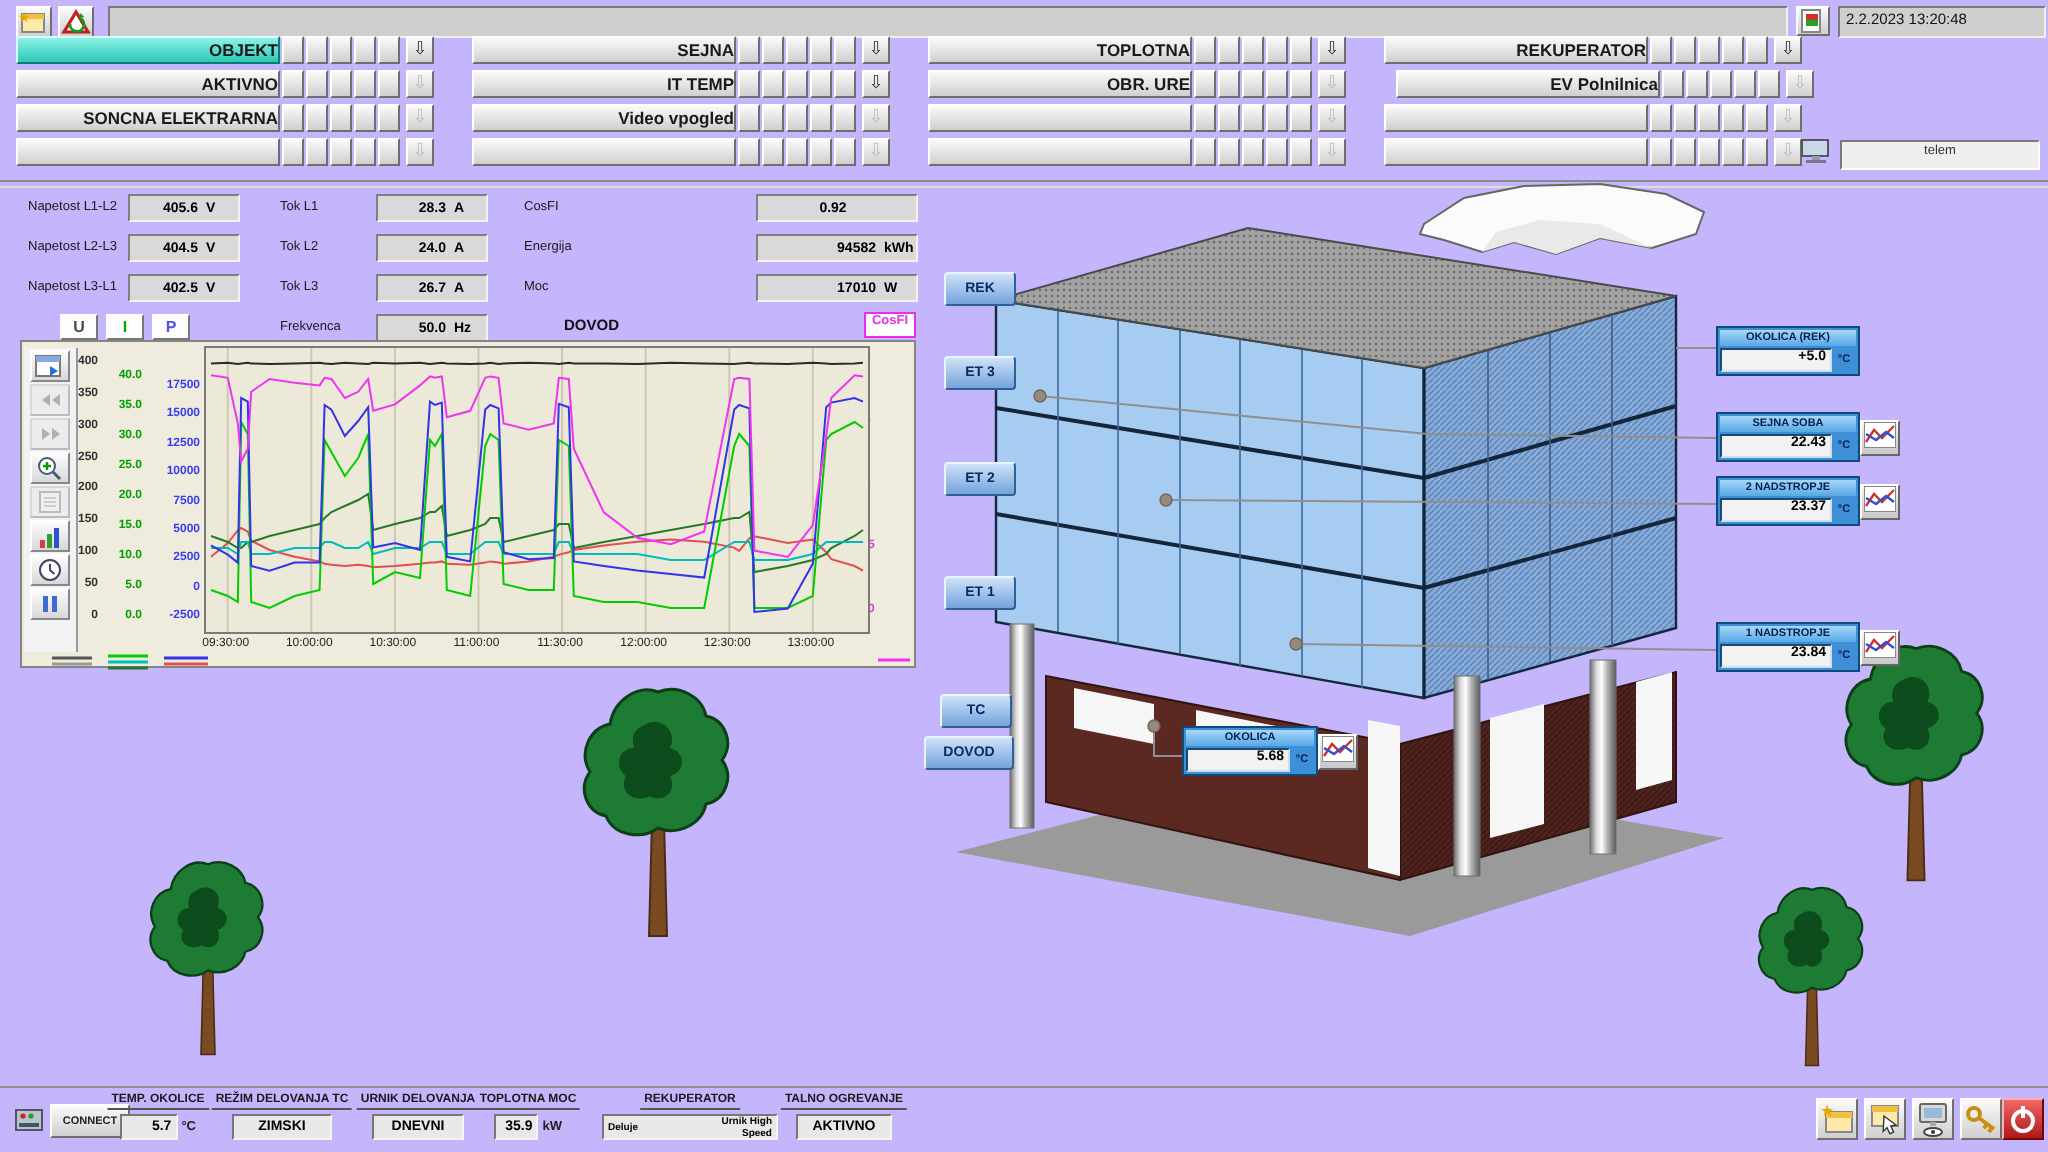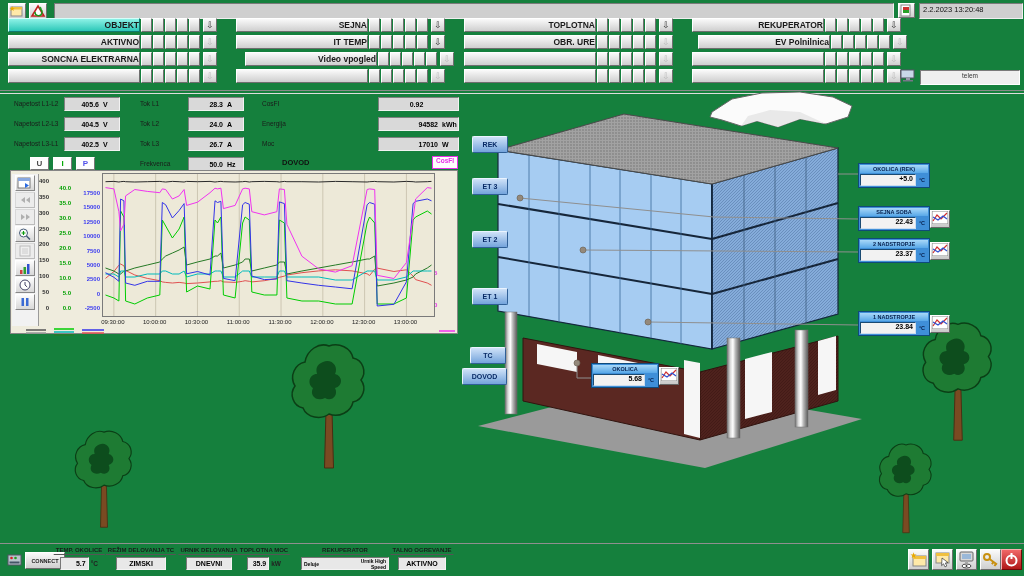--- a/index.html
+++ b/index.html
@@ -1,16 +1,16 @@
 <!DOCTYPE html>
 <html><head>
 <meta charset="utf-8">
 <style>
   html,body{margin:0;padding:0;background:#b5b5b5;font-family:"Liberation Sans",sans-serif;}
-  #stage{position:relative;width:1024px;height:576px;background:#15803d;overflow:hidden;}
+  #stage{position:relative;width:1024px;height:576px;background:#c4b5fd;overflow:hidden;}
   button{margin:0;padding:0;font-family:inherit;cursor:pointer;}
   .btn3d{background:linear-gradient(#fafafa,#cfcfcf);border:1px solid;border-color:#ffffff #6e6e6e #6e6e6e #ffffff;}
   .sunken{background:#cfcfcf;border:1px solid;border-color:#7a7a7a #f0f0f0 #f0f0f0 #7a7a7a;}
   .sunken-w{background:#efefef;border:1px solid;border-color:#7a7a7a #ffffff #ffffff #7a7a7a;}
   
   .hdr-icon{position:absolute;width:18px;height:16px;top:3px;}
   #alarm-line{position:absolute;left:54px;top:3px;width:838px;height:14px;}
   #flag-icon{position:absolute;left:898px;top:3px;width:17px;height:15px;}
   #datetime{position:absolute;left:919px;top:3px;width:99px;height:13px;font-size:7.5px;color:#111;padding:1px 0 0 3px;}
   .menu-row{position:absolute;height:14px;display:flex;align-items:stretch;}
@@ -241,21 +241,21 @@
       </div>
       <div class="menu-row over" style="left: 236px; top: 35px;">
         <button class="menu-main btn3d">IT TEMP</button>
         <button class="menu-sq btn3d"></button>
         <button class="menu-sq btn3d"></button>
         <button class="menu-sq btn3d"></button>
         <button class="menu-sq btn3d"></button>
         <button class="menu-sq btn3d"></button>
         <button class="menu-arrow btn3d">⇩</button>
       </div>
-      <div class="menu-row over" style="left: 236px; top: 52px; margin-left: 9px;">
+      <div class="menu-row over" style="left: 236px; top: 52px;">
         <button class="menu-main btn3d">Video vpogled</button>
         <button class="menu-sq btn3d"></button>
         <button class="menu-sq btn3d"></button>
         <button class="menu-sq btn3d"></button>
         <button class="menu-sq btn3d"></button>
         <button class="menu-sq btn3d"></button>
         <button class="menu-arrow btn3d dis">⇩</button>
       </div>
       <div class="menu-row over" style="left: 236px; top: 69px;">
         <button class="menu-main btn3d empty"></button>

